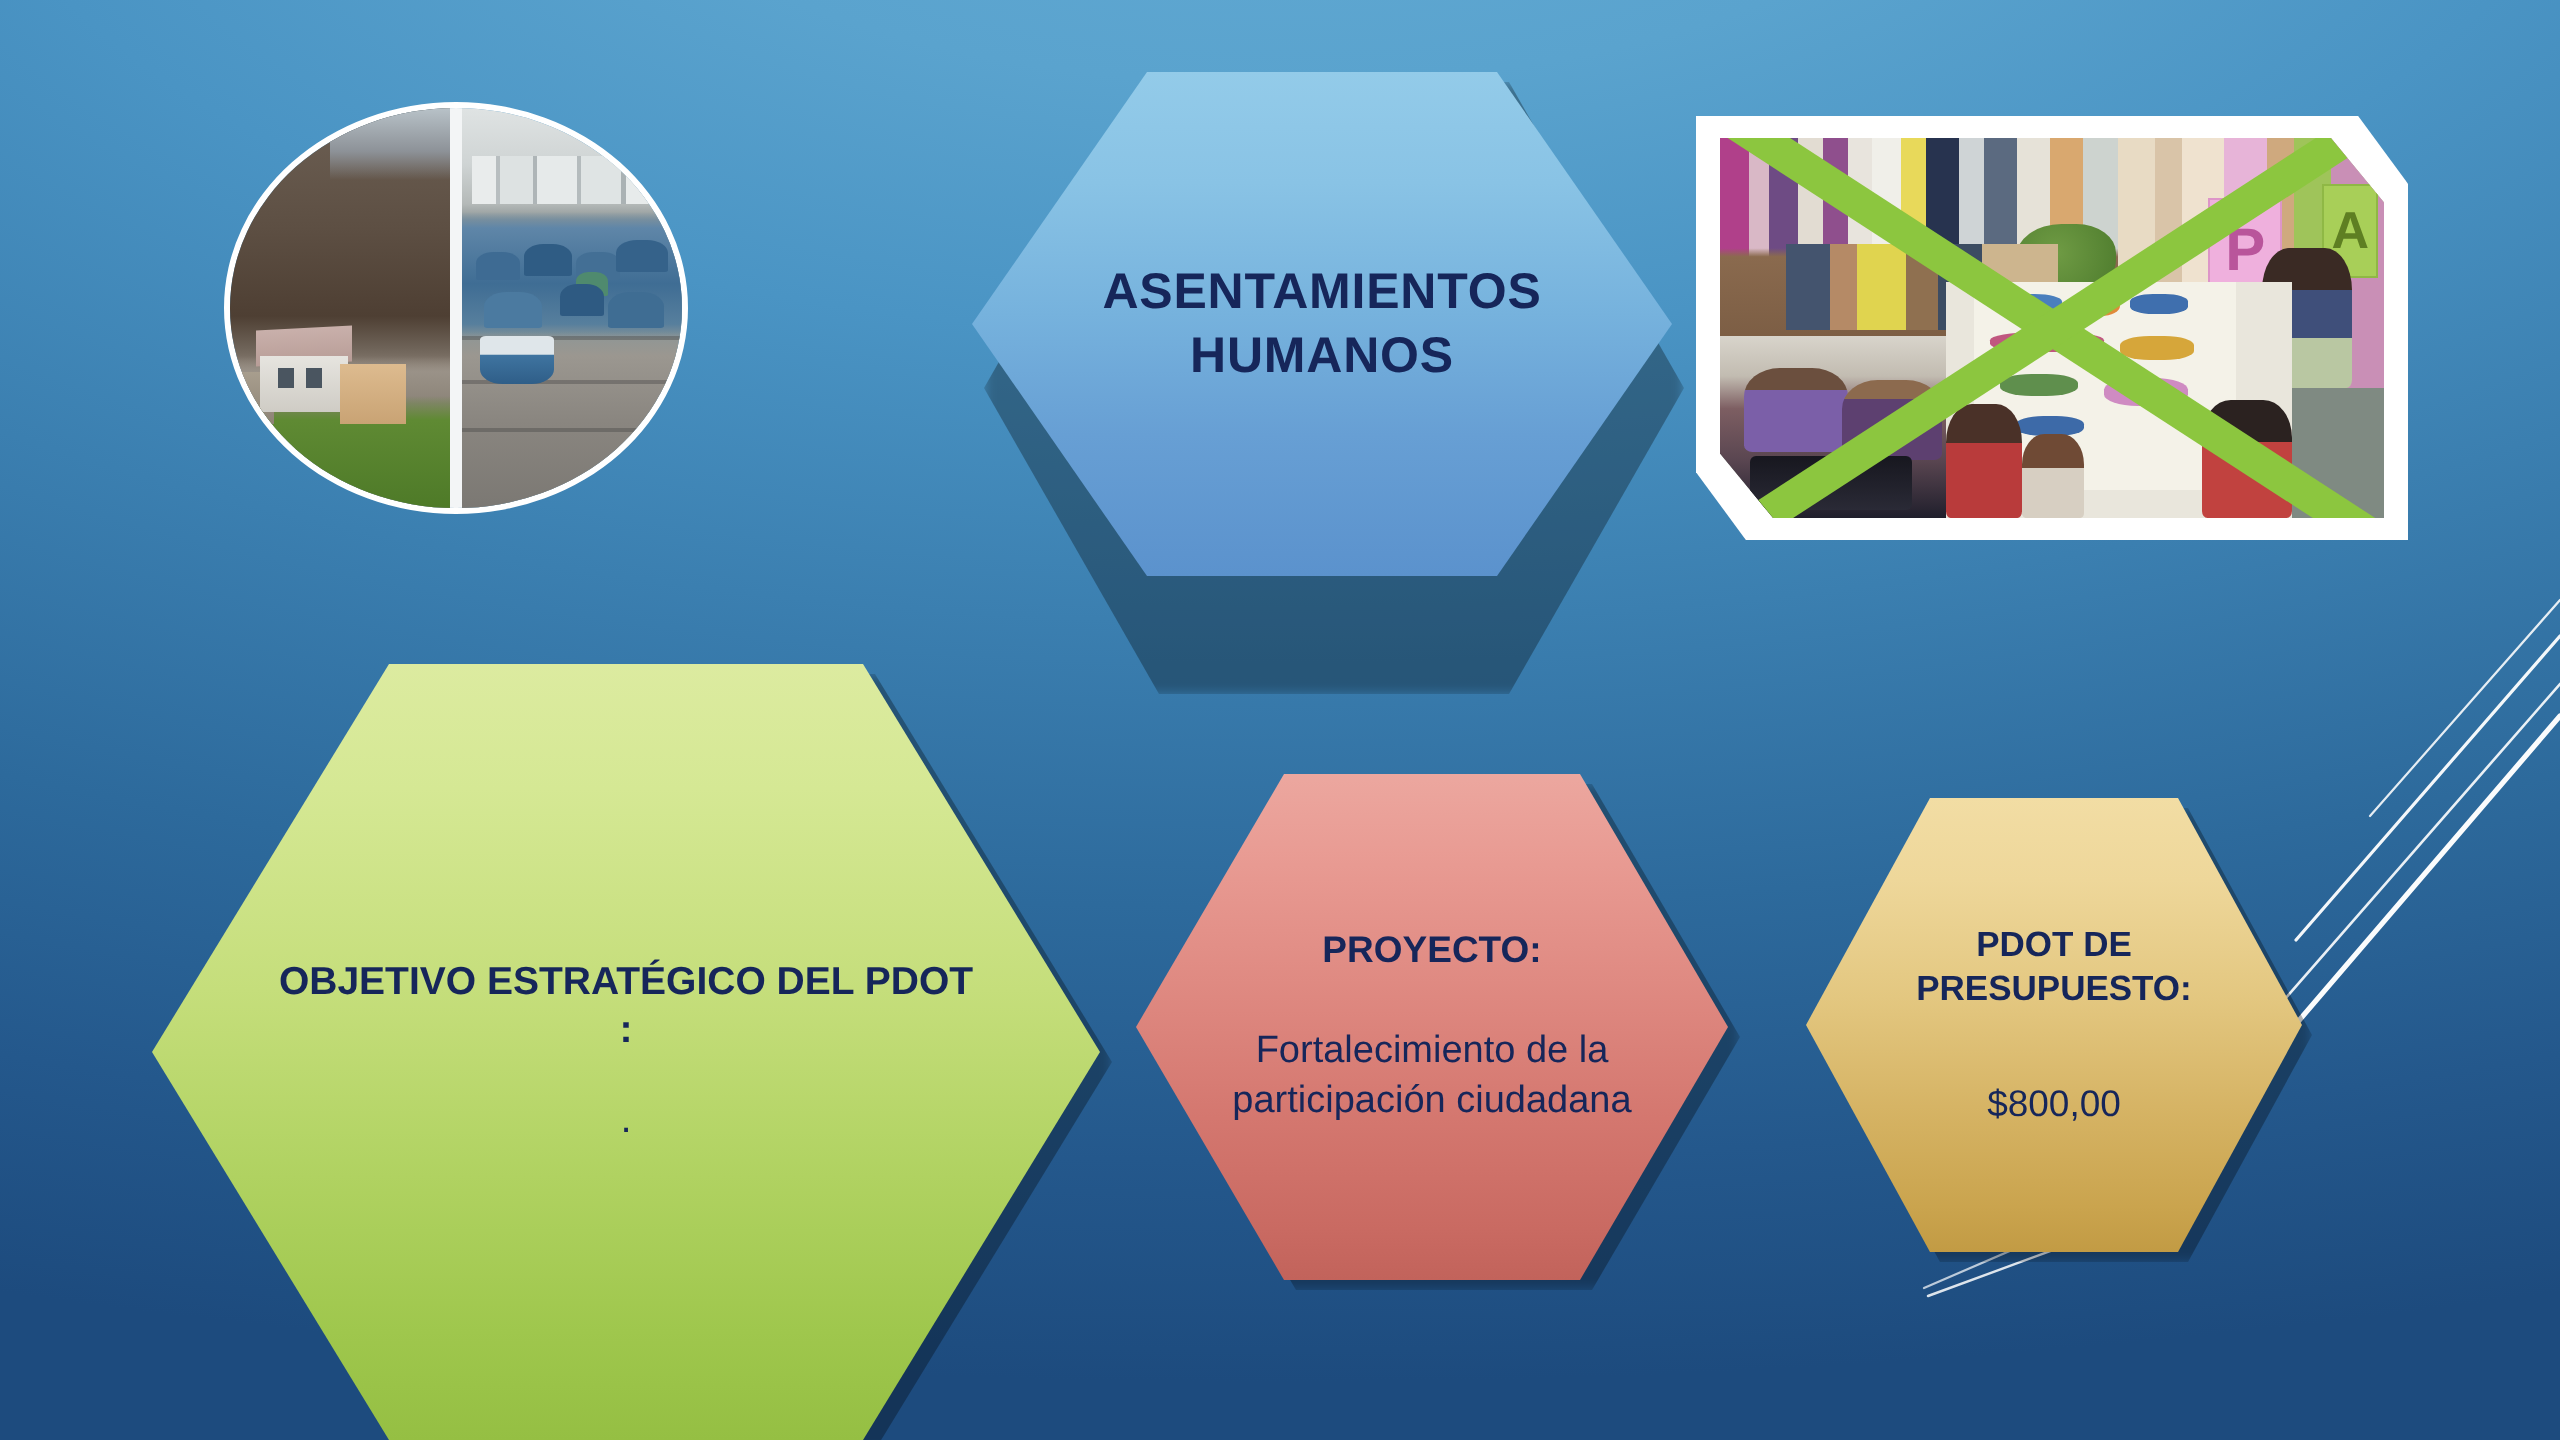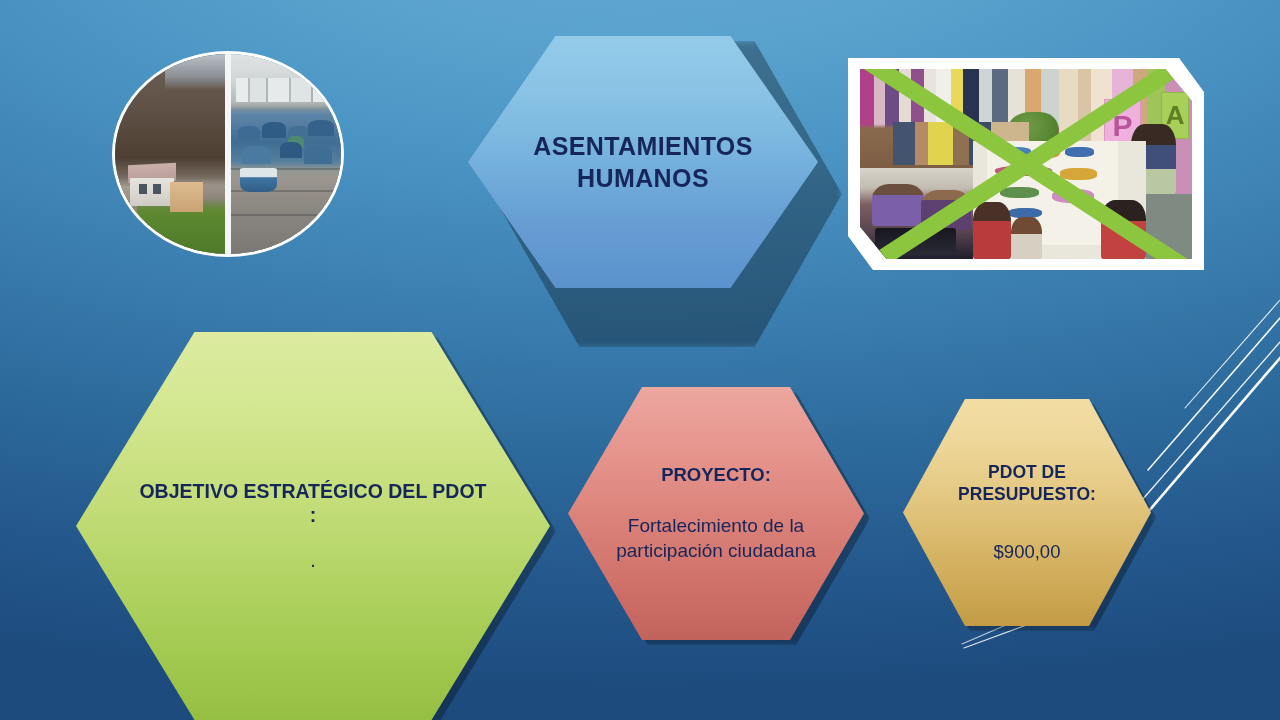--- a/index.html
+++ b/index.html
@@ -293,21 +293,21 @@
   }
   .hex-shadow {
     position: absolute;
     -webkit-clip-path: polygon(25% 0%, 75% 0%, 100% 50%, 75% 100%, 25% 100%, 0% 50%);
     clip-path: polygon(25% 0%, 75% 0%, 100% 50%, 75% 100%, 25% 100%, 0% 50%);
     background: rgba(0,0,0,.30);
     filter: blur(3px);
   }
 
   #hex-title {
-    left: 468px; top: 36px; width: 350px; height: 252px;
+    left: 486px; top: 36px; width: 350px; height: 252px;
     background: linear-gradient(to bottom, #93cbe9 0%, #89c3e5 22%, #76b2dd 48%, #679fd4 72%, #5b92cd 100%);
   }
   #hex-title-shadow { left: 492px; top: 41px; width: 350px; height: 306px; }
   #hex-title .t {
     font-size: 25px;
     font-weight: bold;
     letter-spacing: .4px;
     line-height: 1.3;
   }
 
@@ -462,16 +462,16 @@
 
   <div class="hex-shadow" id="hex-project-shadow"></div>
   <div class="hex" id="hex-project">
     <div class="hd">PROYECTO:</div>
     <div class="bd">Fortalecimiento de la participación ciudadana</div>
   </div>
 
   <div class="hex-shadow" id="hex-budget-shadow"></div>
   <div class="hex" id="hex-budget">
     <div class="hd">PDOT DE PRESUPUESTO:</div>
-    <div class="bd">$900,00</div>
+    <div class="bd">$800,00</div>
   </div>
 
 </div>
 
 </body></html>

